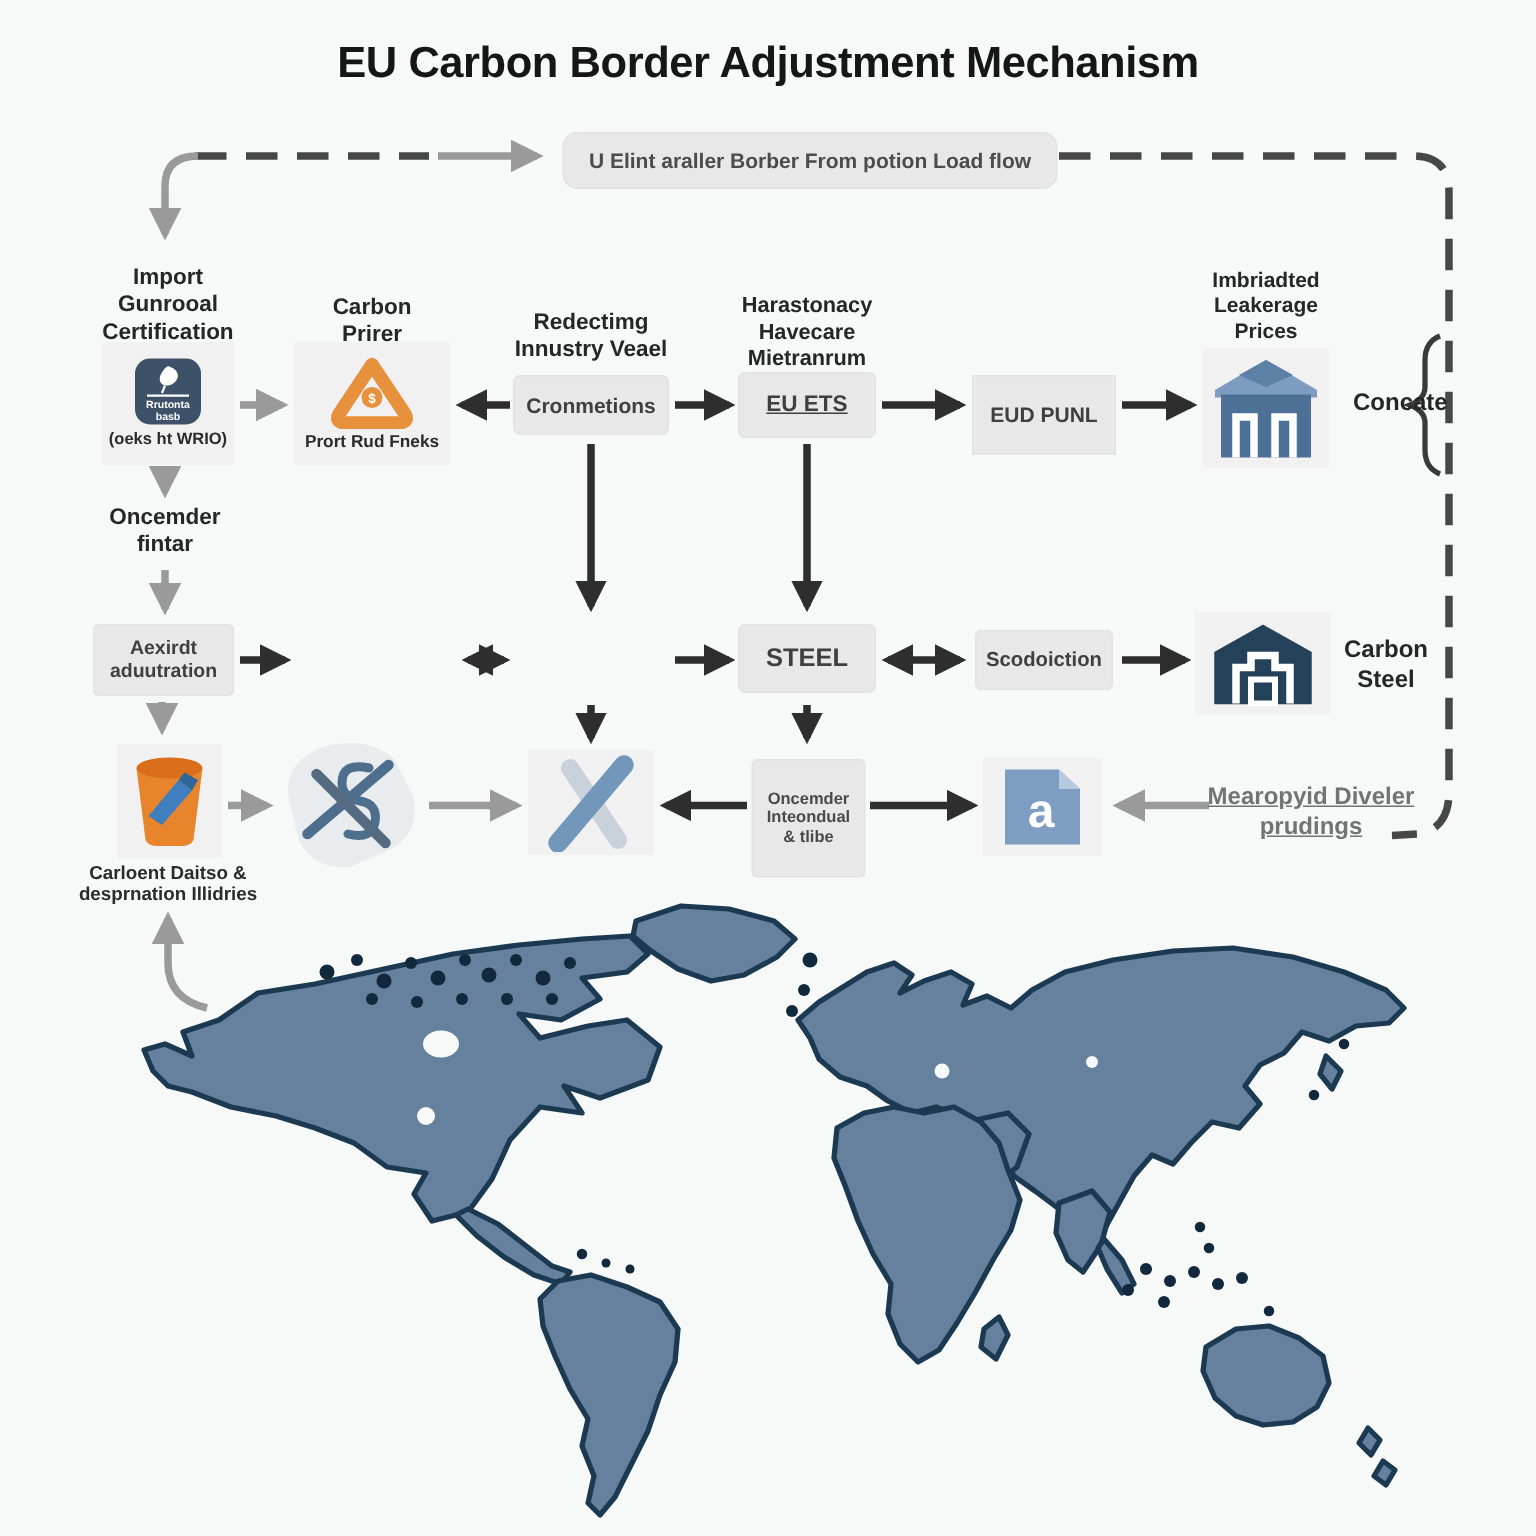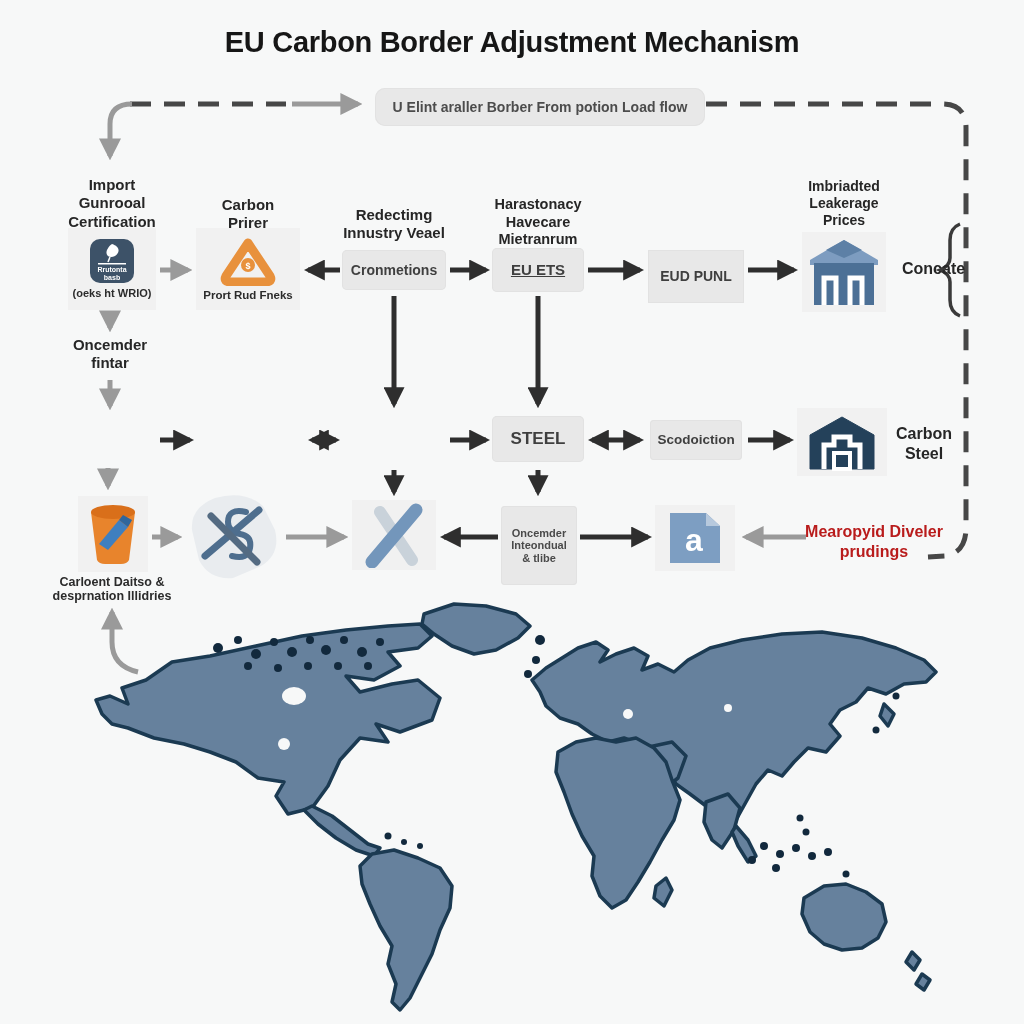--- a/index.html
+++ b/index.html
@@ -182,20 +182,22 @@
       <polygon points="38,4 56,14 38,22 20,14" fill="#5d80a6"></polygon>
       <rect x="8" y="27" width="60" height="42" fill="#4c7096"></rect>
       <path d="M18,69 V42 H30 V69" stroke="#ffffff" stroke-width="5" fill="none"></path>
       <path d="M44,69 V42 H56 V69" stroke="#ffffff" stroke-width="5" fill="none"></path>
     </svg>
   </div>
 
   <div class="lbl content" style="left:55px;top:336px;width:110px;font-size:15px;">Oncemder
 fintar</div>
 
+  <div class="gbox content" style="left:62px;top:416px;width:94px;height:48px;font-size:13px;border-radius:4px;">Aexirdt
+aduutration</div>
 
 
   <div class="gbox content" style="left:492px;top:416px;width:92px;height:46px;font-size:17px;">STEEL</div>
   <div class="gbox content" style="left:650px;top:420px;width:92px;height:40px;font-size:13.5px;border-radius:4px;">Scodoiction</div>
 
   <div class="card content" style="left:797px;top:408px;width:90px;height:68px;">
     <svg width="76" height="58" viewBox="0 0 76 58">
       <path d="M6,22 L38,4 L70,22 V56 H6 Z" fill="#24415a" stroke="#24415a" stroke-linejoin="round"></path>
       <path d="M20,56 V32 H30 V24 H46 V32 H56 V56" stroke="#ffffff" stroke-width="5" fill="none"></path>
       <rect x="30" y="40" width="16" height="16" stroke="#ffffff" stroke-width="4" fill="none"></rect>
@@ -236,16 +238,16 @@
 &amp; tlibe</div>
 
   <div class="card content" style="left:655px;top:505px;width:80px;height:66px;">
     <svg width="66" height="58" viewBox="0 0 66 58">
       <path d="M8,4 H44 L58,17 V54 H8 Z" fill="#7d9ec2"></path>
       <path d="M44,4 L58,17 H44 Z" fill="#b7c9dd"></path>
       <text x="32" y="42" text-anchor="middle" font-size="32" font-weight="bold" fill="#ffffff">a</text>
     </svg>
   </div>
 
-  <div class="lbl content" style="left:784px;top:522px;width:180px;font-size:16px;color:#b91c1c;">Mearopyid Diveler
+  <div class="lbl content" style="left:784px;top:522px;width:180px;font-size:16px;color:#737373;text-decoration:underline;">Mearopyid Diveler
 prudings</div>
 
 </div>
 
 </body></html>

